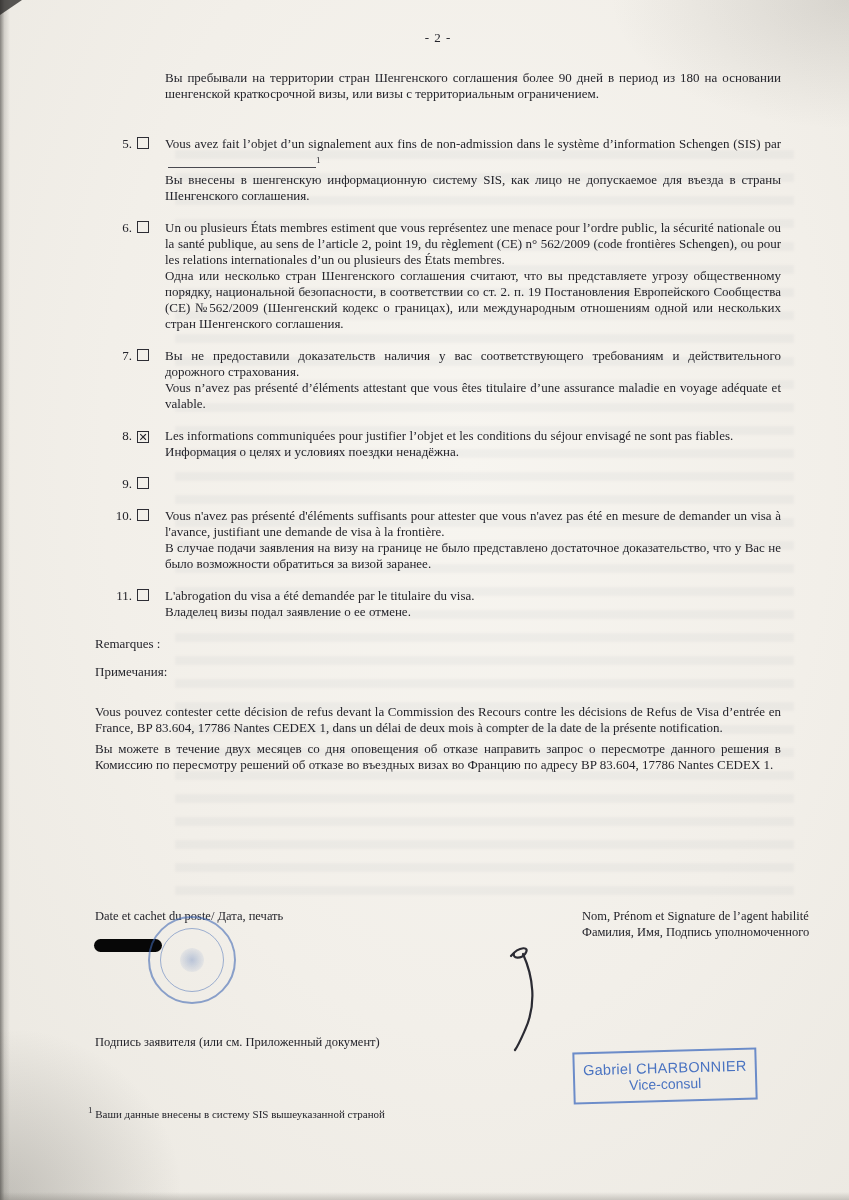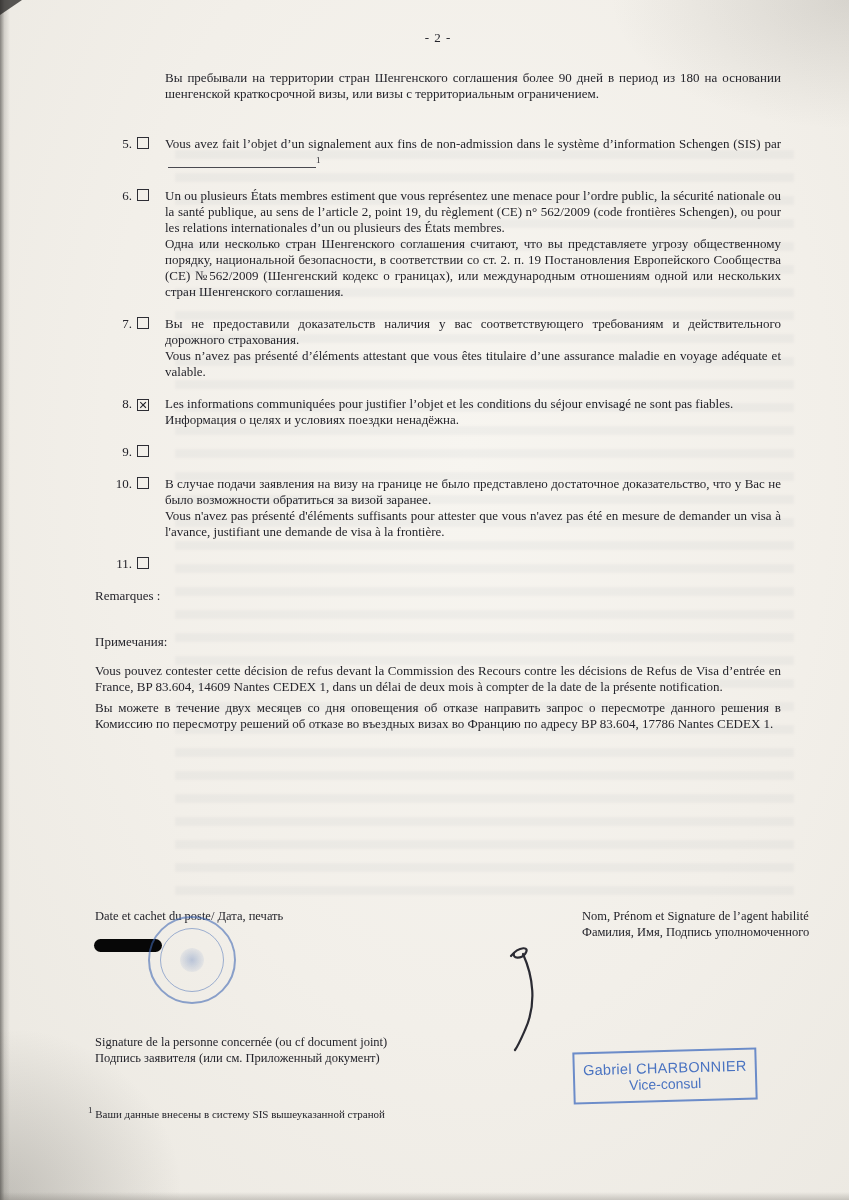--- a/index.html
+++ b/index.html
@@ -32,22 +32,22 @@
   .intro { margin-left:70px; text-align:justify; margin-bottom:34px; }
   .item { display:flex; margin-bottom:16px; }
   .item-head { flex:0 0 70px; text-align:right; padding-right:16px; white-space:nowrap; }
   .cb { display:inline-block; width:12px; height:12px; border:1.2px solid #2d2d34;
     margin-left:5px; vertical-align:-1px; font-size:11px; line-height:11px; text-align:center;
     color:#1d1d24; font-family:"DejaVu Sans", sans-serif; }
   .item-body { flex:1; text-align:justify; }
   .blank { display:inline-block; width:148px; border-bottom:1px solid #4a4a50; height:12px;
     vertical-align:baseline; margin-left:3px; }
   sup { font-size:9px; }
-  .remarks-fr { margin:4px 0 30px; }
-  .remarks-ru { margin-bottom:13px; }
+  .remarks-fr { margin:4px 0 12px; }
+  .remarks-ru { margin-bottom:24px; }
   .appeal p { text-align:justify; }
   .appeal .fr { margin-bottom:5px; }
   
   .footer { position:absolute; left:0; top:900px; width:849px; height:300px; z-index:4;
     font-size:12.5px; line-height:16px; }
   .lbl-date { position:absolute; left:95px; top:8px; white-space:nowrap; }
   .lbl-agent { position:absolute; left:582px; top:8px; white-space:nowrap; }
   .redaction { position:absolute; left:94px; top:39px; width:68px; height:13px;
     background:#070707; border-radius:7px; }
   .stamp-round { position:absolute; left:148px; top:16px; width:88px; height:88px;
@@ -81,20 +81,21 @@
   <div class="page-num">- 2 -</div>
 
   <div class="intro">Вы пребывали на территории стран Шенгенского соглашения  более 90 дней в период из 180 на основании шенгенской краткосрочной визы, или визы с территориальным ограничением.</div>
 
   <div class="item">
     <div class="item-head">
       <span>5.</span><span class="cb"></span>
     </div>
     <div class="item-body">
       <div><span>Vous avez fait l’objet d’un signalement aux fins de non-admission dans le système d’information Schengen (SIS) par</span><span class="blank"></span><sup>1</sup></div>
+      <div>Вы внесены в шенгенскую информационную систему SIS, как лицо не допускаемое для въезда в страны Шенгенского соглашения.</div>
     </div>
   </div>
 
   <div class="item">
     <div class="item-head">
       <span>6.</span><span class="cb"></span>
     </div>
     <div class="item-body">
       <div>Un ou plusieurs États membres estiment que vous représentez une menace pour l’ordre public, la sécurité nationale ou la santé publique, au sens de l’article 2, point 19, du règlement (CE) n° 562/2009 (code frontières Schengen), ou pour les relations internationales d’un ou plusieurs des États membres.</div>
       <div>Одна или несколько стран Шенгенского соглашения считают, что вы представляете угрозу общественному порядку, национальной  безопасности, в соответствии со ст. 2. п. 19 Постановления Европейского Сообщества (СЕ) №562/2009 (Шенгенский кодекс о границах), или международным отношениям одной или нескольких стран Шенгенского соглашения.</div>
@@ -125,36 +126,40 @@
     <div class="item-head">
       <span>9.</span><span class="cb"></span>
     </div>
   </div>
 
   <div class="item">
     <div class="item-head">
       <span>10.</span><span class="cb"></span>
     </div>
     <div class="item-body">
+      <div>Vous n'avez pas présenté d'éléments suffisants pour attester que vous n'avez pas été en mesure de demander un visa à l'avance, justifiant une demande de visa à la frontière.</div>
       <div>В случае подачи заявления на визу на границе не было представлено достаточное доказательство, что у Вас не было возможности обратиться за визой заранее.</div>
-      <div>Vous n'avez pas présenté d'éléments suffisants pour attester que vous n'avez pas été en mesure de demander un visa à l'avance, justifiant une demande de visa à la frontière.</div>
     </div>
   </div>
 
   <div class="item">
     <div class="item-head">
       <span>11.</span><span class="cb"></span>
     </div>
+    <div class="item-body">
+      <div>L'abrogation du visa a été demandée par le titulaire du visa.</div>
+      <div>Владелец визы подал заявление о ее отмене.</div>
+    </div>
   </div>
 
   <div class="remarks-fr">Remarques :</div>
   <div class="remarks-ru">Примечания:</div>
 
   <div class="appeal">
-    <p class="fr">Vous pouvez contester cette décision de refus devant la Commission des Recours contre les décisions de Refus de Visa d’entrée en France, BP 83.604, 14609 Nantes CEDEX 1, dans un délai de deux mois à compter de la date de la présente notification.</p>
+    <p class="fr">Vous pouvez contester cette décision de refus devant la Commission des Recours contre les décisions de Refus de Visa d’entrée en France, BP 83.604, 17786 Nantes CEDEX 1, dans un délai de deux mois à compter de la date de la présente notification.</p>
     <p class="ru">Вы можете в течение двух месяцев со дня оповещения об отказе направить запрос о пересмотре данного решения в Комиссию по пересмотру решений об отказе во въездных визах во Францию по адресу BP 83.604, 17786 Nantes CEDEX 1.</p>
   </div>
 
 </div>
 
 <div class="footer">
 
   <div class="lbl-date">Date et cachet du poste/  Дата, печать</div>
 
   <div class="lbl-agent">
@@ -165,21 +170,20 @@
   <div class="redaction"></div>
 
   <div class="stamp-round"></div>
 
   <svg class="sig-svg" width="80" height="115" viewBox="0 0 80 115">
     <path d="M26 14 C34 4 46 4 40 12 C36 17 27 17 29 11" fill="none" stroke="#2b2b33" stroke-width="2.2" stroke-linecap="round"></path>
     <path d="M38 12 C48 34 52 62 40 88 C36 97 33 104 30 108" fill="none" stroke="#2b2b33" stroke-width="2.2" stroke-linecap="round"></path>
   </svg>
 
   <div class="lbl-person">
-    <div>Signature de la personne concernée (ou cf document joint)</div>
     <div>Подпись заявителя (или см. Приложенный документ)</div>
   </div>
 
   <div class="stamp-box">
     <div class="name">Gabriel CHARBONNIER</div>
     <div class="title">Vice-consul</div>
   </div>
 
   <div class="footnote"><sup>1</sup><span> Ваши данные внесены в систему SIS вышеуказанной страной</span></div>
 

